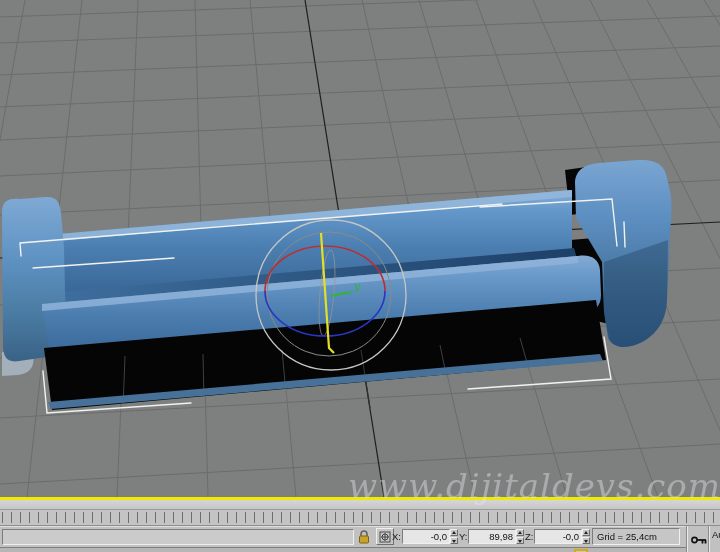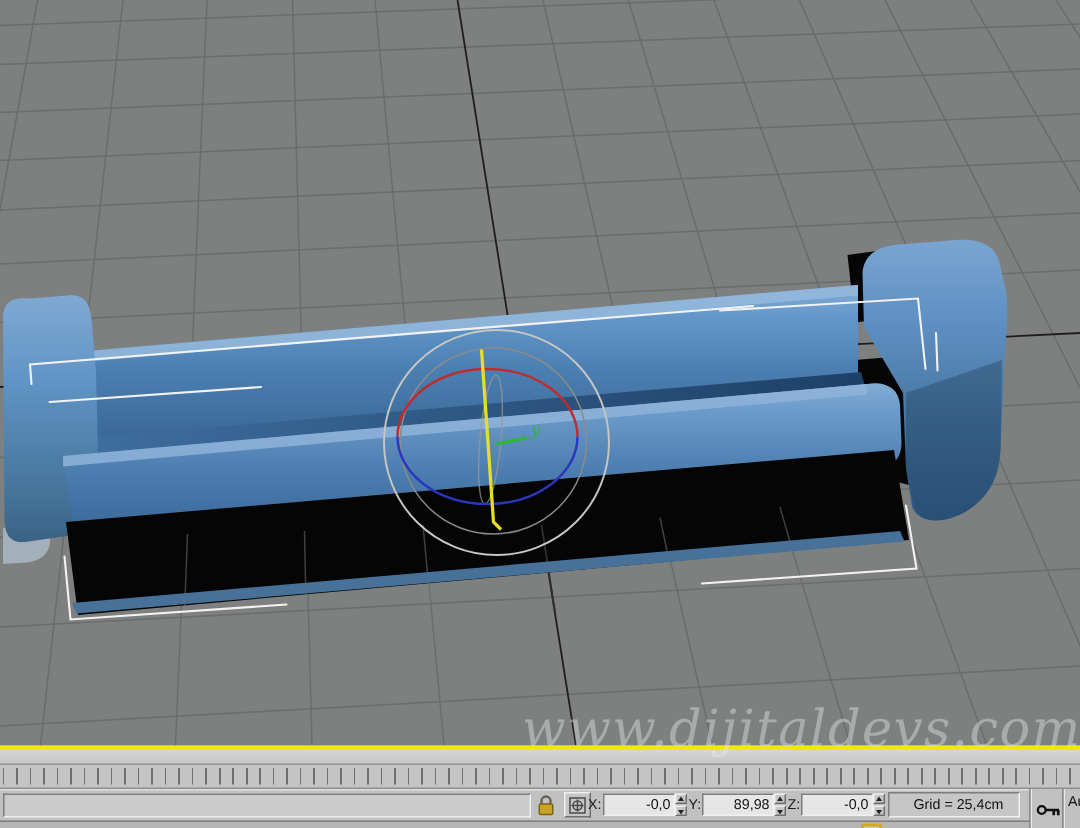--- a/index.html
+++ b/index.html
@@ -39,21 +39,21 @@
   .spinner{position:absolute;top:2px;width:8px;height:15px;}
   .spinner div{position:absolute;left:0;width:8px;height:7px;background:#c6c6c6;
      border:1px solid;border-color:#efefef #6f6f6f #6f6f6f #efefef;box-sizing:border-box;}
   .spinner .up{top:0;} .spinner .dn{top:8px;}
   .spinner .up::after{content:"";position:absolute;left:1px;top:1px;
      border-left:2px solid transparent;border-right:2px solid transparent;border-bottom:3px solid #222;}
   .spinner .dn::after{content:"";position:absolute;left:1px;top:2px;
      border-left:2px solid transparent;border-right:2px solid transparent;border-top:3px solid #222;}
   #grid-panel{position:absolute;left:592px;top:1px;width:88px;height:17px;box-sizing:border-box;
      border:1px solid;border-color:#7d7d7d #f0f0f0 #f0f0f0 #7d7d7d;background:#c6c6c6;
-     font-size:9.5px;color:#111;line-height:15px;padding-left:16px;}
+     font-size:9.5px;color:#111;line-height:15px;padding-left:4px;}
   
   #right-zone{position:absolute;left:686px;top:526px;width:34px;height:26px;background:#c1c1c1;
      border-left:1px solid #8a8a8a;box-shadow:inset 1px 0 0 #eaeaea;z-index:4;}
   #key-btn{position:absolute;left:3px;top:2px;width:18px;height:24px;background:#c1c1c1;
      display:flex;align-items:center;justify-content:center;}
   #auto-col{position:absolute;left:21px;top:0;width:13px;height:26px;border-left:1px solid #8a8a8a;
      box-shadow:inset 1px 0 0 #eaeaea;}
   #auto-label{position:absolute;left:3px;top:3px;font-size:9.5px;color:#111;}
   
   #bottom-row{position:absolute;left:0;top:547px;width:720px;height:5px;background:#b6b6b6;

